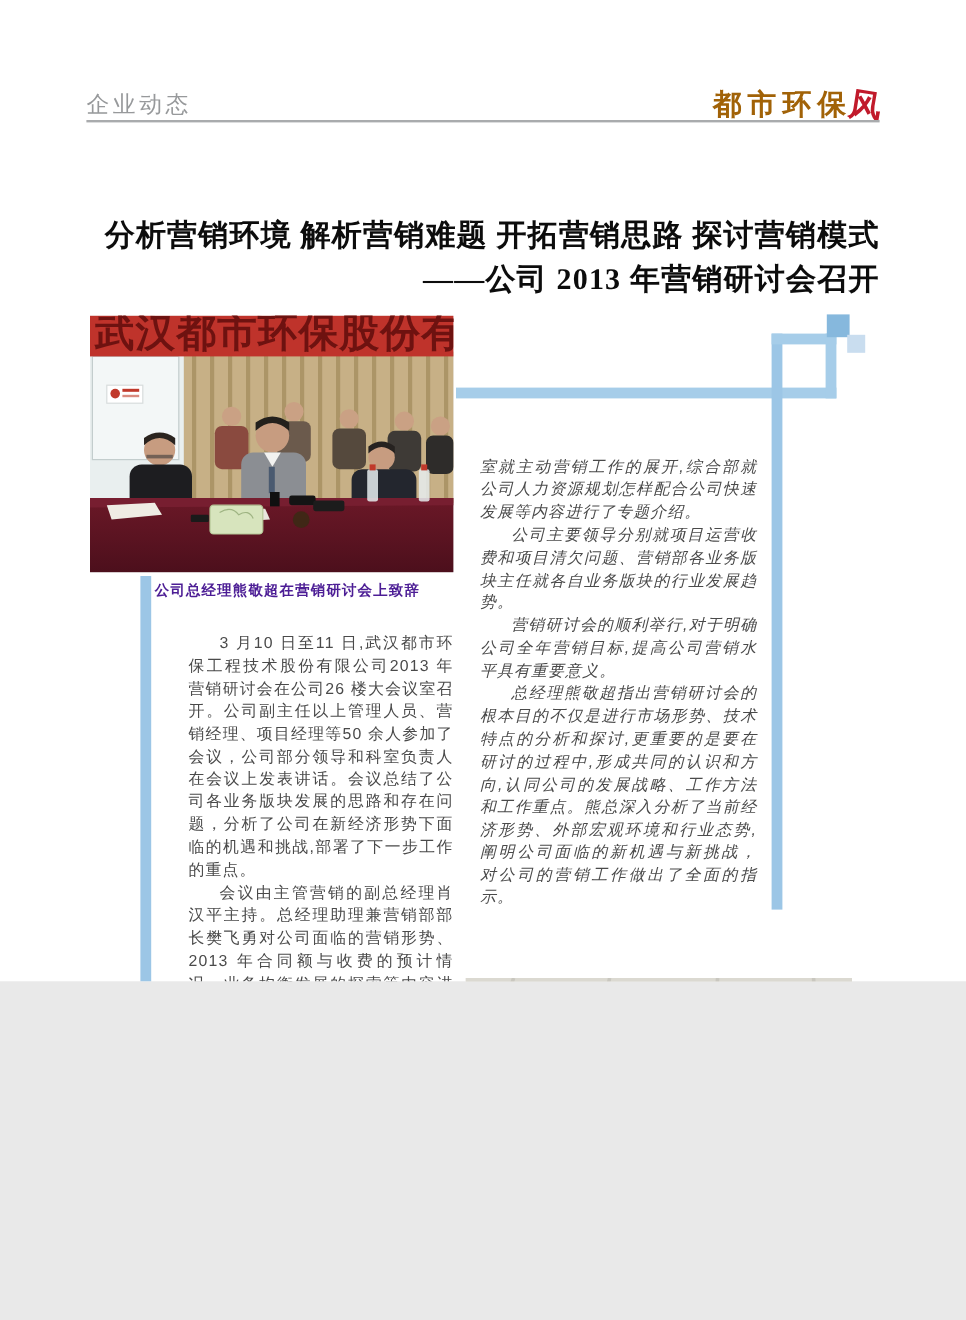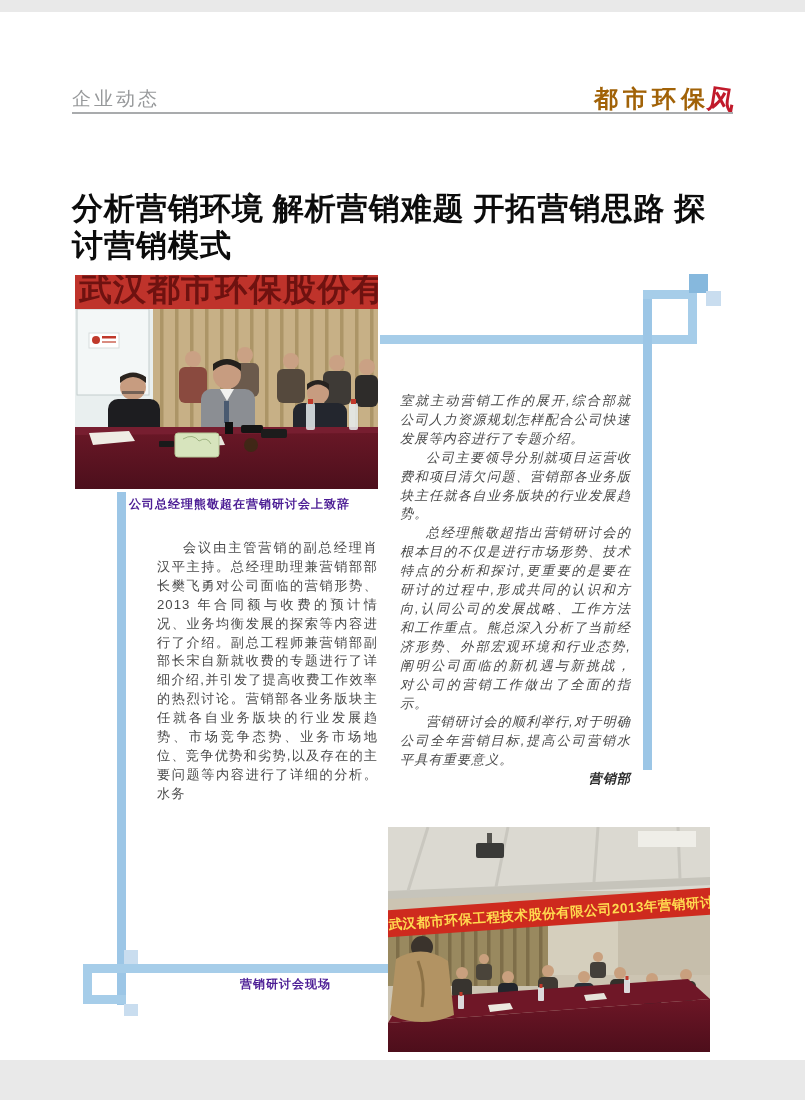--- a/index.html
+++ b/index.html
@@ -1,17 +1,17 @@
 <!DOCTYPE html>
 <html><head>
 <meta charset="utf-8">
 <style>
   html,body { margin:0; padding:0; background:#e9e9e9; }
   .page {
-    position:relative; width:805px; height:1048px; margin:12px auto;
+    position:relative; width:805px; height:818px; margin:0 auto;
     background:#ffffff; overflow:hidden;
     font-family:"Liberation Sans","DejaVu Sans",sans-serif;
   }
   .abs { position:absolute; }
 
   
   .hdr-label { left:72px; top:74px; font-size:19px; color:#97999b; letter-spacing:3px; }
   .brand { top:68px; right:70px; white-space:nowrap; }
   .brand-name {
     font-family:"Liberation Serif","DejaVu Serif",serif;
@@ -19,23 +19,23 @@
   }
   .brand-mark {
     display:inline-block; font-family:"Liberation Serif","DejaVu Serif",serif;
     font-size:27px; font-weight:bold; color:#c11a2b;
     transform:rotate(9deg) translateY(2px); margin-left:-2px;
   }
   .hdr-rule { left:72px; top:100px; width:661px; height:2px; background:#a9abad; }
 
   
   .title-block {
-    left:72px; top:178px; width:661px; text-align:left;
+    left:72px; top:178px; width:661px; text-align:right;
     font-family:"Liberation Serif","DejaVu Serif",serif;
-    font-weight:bold; color:#0c0c0c; font-size:31px; line-height:37px; letter-spacing:1px;
+    font-weight:bold; color:#0c0c0c; font-size:25px; line-height:37px; letter-spacing:1px;
   }
 
   
   .blue { background:#9cc6e6; }
   .blue-mid { background:#a6cde9; }
   .blue-dark { background:#86b8dd; }
   .blue-light { background:#c9ddef; }
 
   
   .caption { font-size:12px; font-weight:bold; color:#4c1d95; letter-spacing:1px; white-space:nowrap; }
@@ -59,20 +59,21 @@
 <div class="page">
 
   <div class="abs hdr-label">企业动态</div>
   <div class="abs brand">
     <span class="brand-name">都市环保</span><span class="brand-mark">风</span>
   </div>
   <div class="abs hdr-rule"></div>
 
   <div class="abs title-block">
     <div>分析营销环境 解析营销难题 开拓营销思路 探讨营销模式</div>
+    <div>——公司 2013 年营销研讨会召开</div>
   </div>
 
   <div class="abs" style="left:75px; top:263px; width:303px; height:214px;">
     <svg class="photo" width="303" height="214" viewBox="0 0 303 214">
       <defs>
         <pattern id="curt1" width="15" height="12" patternUnits="userSpaceOnUse">
           <rect width="15" height="12" fill="#c7b086"></rect>
           <rect x="10" width="3.5" height="12" fill="#ac9567"></rect>
         </pattern>
         <linearGradient id="tbl1" x1="0" y1="0" x2="0" y2="1">
@@ -146,29 +147,29 @@
   <div class="abs caption" style="left:129px; top:484px;">公司总经理熊敬超在营销研讨会上致辞</div>
 
   <div class="abs blue-mid" style="left:380px; top:323px; width:317px; height:9px;"></div>
   <div class="abs blue" style="left:643px; top:278px; width:9px; height:480px;"></div>
   <div class="abs blue-mid" style="left:643px; top:278px; width:54px; height:9px;"></div>
   <div class="abs blue-mid" style="left:688px; top:278px; width:9px; height:54px;"></div>
   <div class="abs blue-dark" style="left:689px; top:262px; width:19px; height:19px;"></div>
   <div class="abs blue-light" style="left:706px; top:279px; width:15px; height:15px;"></div>
 
   <div class="abs col" style="left:157px; top:527px; width:221px;">
+    <p class="indent">3 月10 日至11 日,武汉都市环保工程技术股份有限公司2013 年营销研讨会在公司26 楼大会议室召开。公司副主任以上管理人员、营销经理、项目经理等50 余人参加了会议，公司部分领导和科室负责人在会议上发表讲话。会议总结了公司各业务版块发展的思路和存在问题，分析了公司在新经济形势下面临的机遇和挑战,部署了下一步工作的重点。</p>
     <p class="indent">会议由主管营销的副总经理肖汉平主持。总经理助理兼营销部部长樊飞勇对公司面临的营销形势、2013 年合同额与收费的预计情况、业务均衡发展的探索等内容进行了介绍。副总工程师兼营销部副部长宋自新就收费的专题进行了详细介绍,并引发了提高收费工作效率的热烈讨论。营销部各业务版块主任就各自业务版块的行业发展趋势、市场竞争态势、业务市场地位、竞争优势和劣势,以及存在的主要问题等内容进行了详细的分析。水务</p>
   </div>
 
   <div class="abs col" style="left:400px; top:380px; width:231px;font-style:italic;">
     <p>室就主动营销工作的展开,综合部就公司人力资源规划怎样配合公司快速发展等内容进行了专题介绍。</p>
     <p class="indent">公司主要领导分别就项目运营收费和项目清欠问题、营销部各业务版块主任就各自业务版块的行业发展趋势。</p>
+    <p class="indent">营销研讨会的顺利举行,对于明确公司全年营销目标,提高公司营销水平具有重要意义。</p>
     <p class="indent">总经理熊敬超指出营销研讨会的根本目的不仅是进行市场形势、技术特点的分析和探讨,更重要的是要在研讨的过程中,形成共同的认识和方向,认同公司的发展战略、工作方法和工作重点。熊总深入分析了当前经济形势、外部宏观环境和行业态势,阐明公司面临的新机遇与新挑战， 对公司的营销工作做出了全面的指示。</p>
-    <p class="indent">营销研讨会的顺利举行,对于明确公司全年营销目标,提高公司营销水平具有重要意义。</p>
-    <p class="signature">营销部</p>
   </div>
 
   <div class="abs blue" style="left:117px; top:480px; width:9px; height:513px;"></div>
   <div class="abs blue-mid" style="left:83px; top:952px; width:305px; height:9px;"></div>
   <div class="abs blue-mid" style="left:83px; top:952px; width:9px; height:40px;"></div>
   <div class="abs blue-mid" style="left:83px; top:983px; width:43px; height:9px;"></div>
   <div class="abs blue-light" style="left:124px; top:938px; width:14px; height:14px;"></div>
   <div class="abs blue-light" style="left:124px; top:992px; width:14px; height:12px;"></div>
 
   <div class="abs caption" style="left:240px; top:964px; width:142px; text-align:left;">营销研讨会现场</div>

